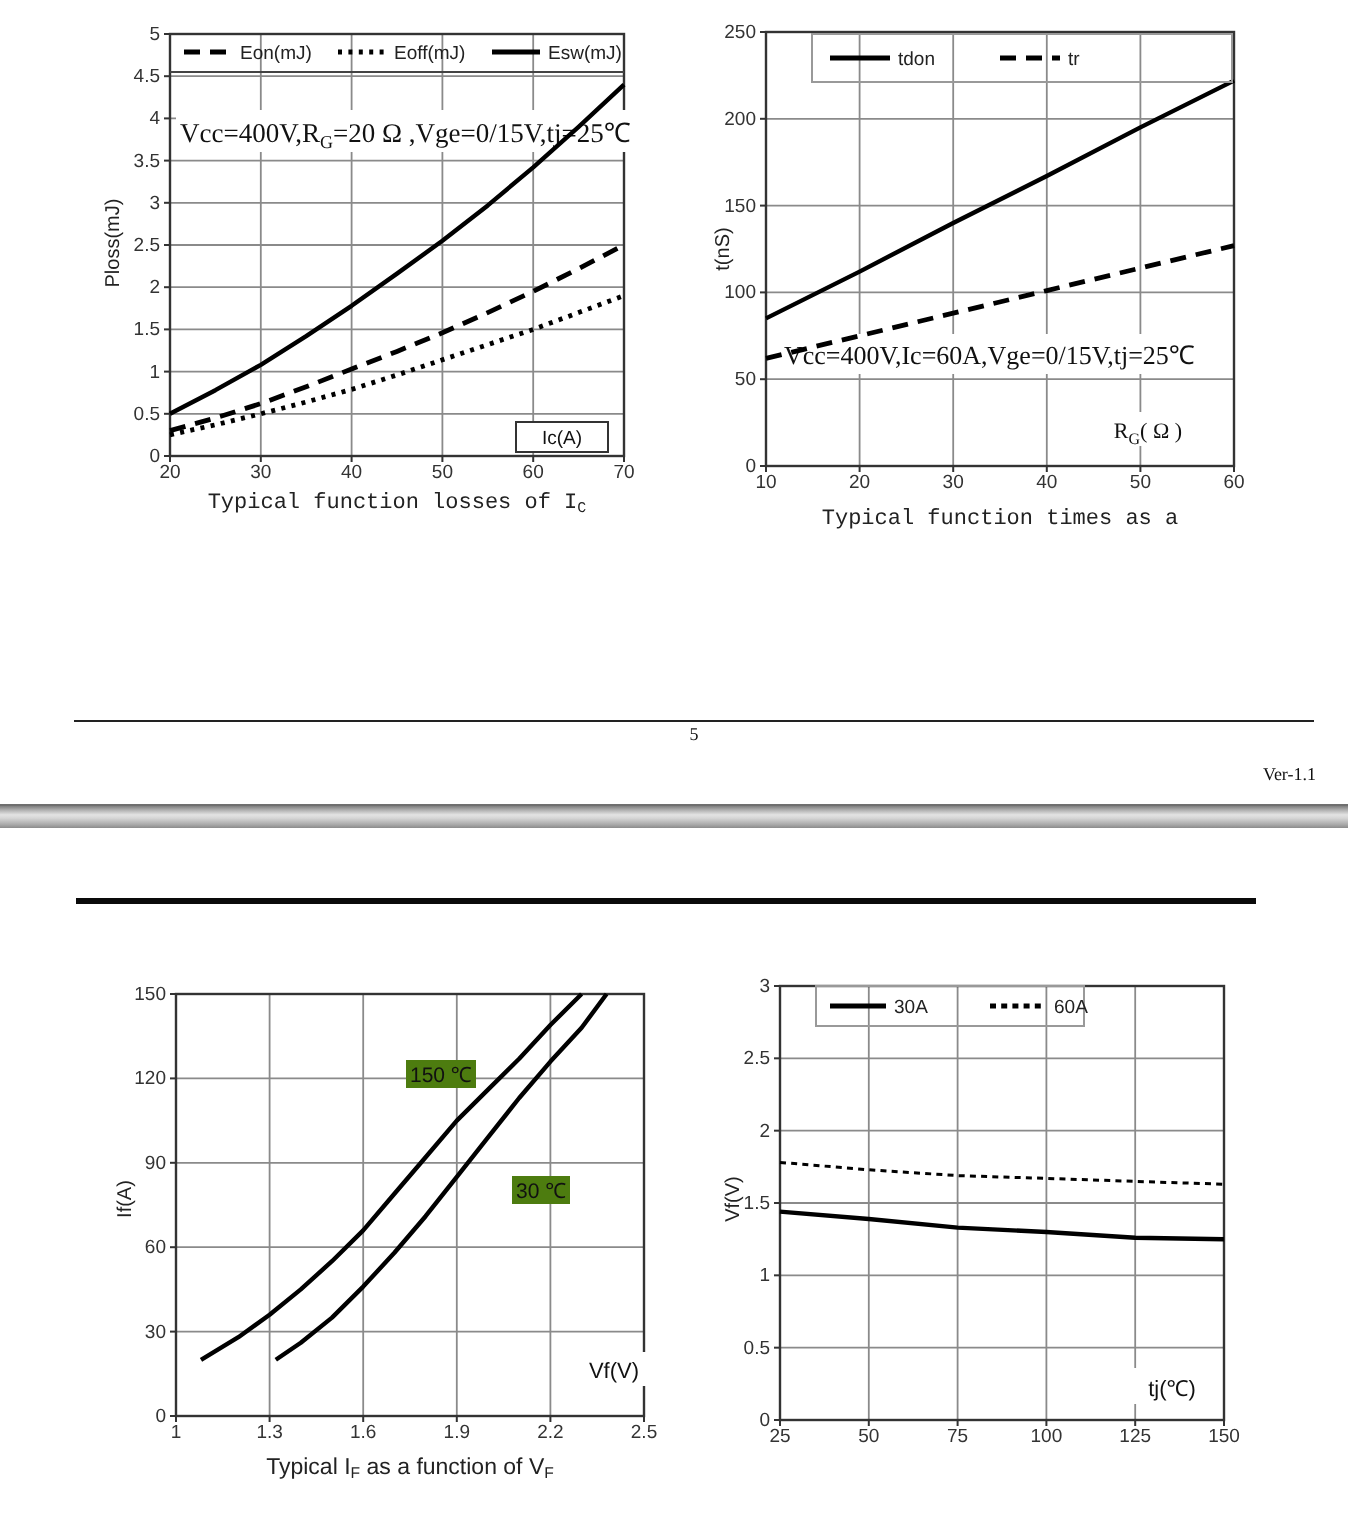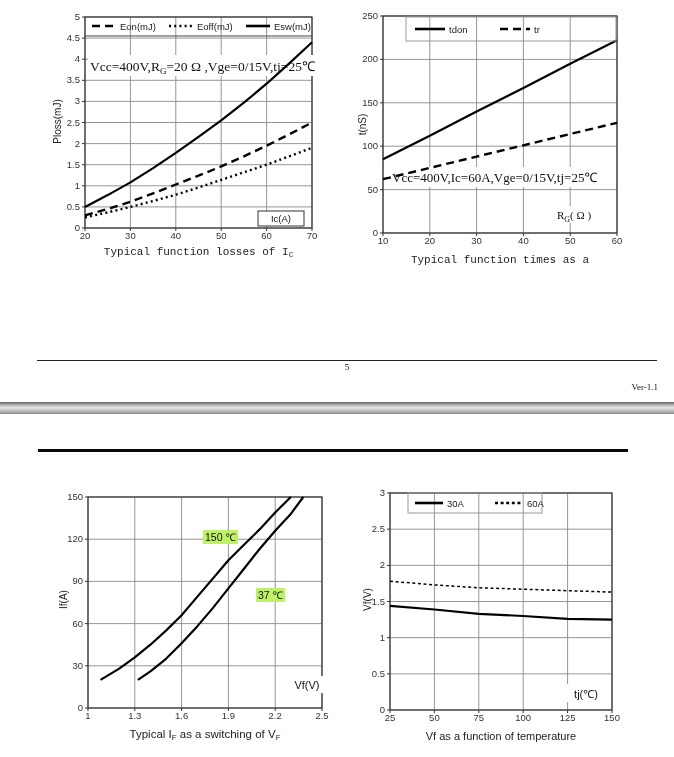--- a/index.html
+++ b/index.html
@@ -5,21 +5,21 @@
   html,body{margin:0;padding:0;background:#fff;}
   #screen{position:relative;width:674px;height:757px;background:#ffffff;overflow:hidden;
           font-family:"Liberation Sans",sans-serif;}
   .chart{position:absolute;}
   .chart svg{position:absolute;left:0;top:0;overflow:visible;}
   .ylab{position:absolute;width:90px;text-align:center;font-size:10px;color:#222;
         transform:rotate(-90deg);}
   .title{position:absolute;text-align:center;color:#222;}
   .title.mono{font-family:"Liberation Mono",monospace;font-size:11px;line-height:12px;}
   .title.sans{font-family:"Liberation Sans",sans-serif;font-size:11.5px;}
-  .pt-label{position:absolute;background:#bef264;padding:0 2px;font-size:10.5px;color:#111;white-space:nowrap;}
+  .pt-label{position:absolute;background:#4d7c0f;padding:0 2px;font-size:10.5px;color:#111;white-space:nowrap;}
   .sub{font-size:0.68em;vertical-align:-0.25em;}
   .footer-line{position:absolute;left:37px;top:360px;width:620px;height:1px;background:#222;}
   .footer-page{position:absolute;left:37px;top:362px;width:620px;text-align:center;
                font-family:"Liberation Serif",serif;font-size:9px;color:#111;}
   .footer-ver{position:absolute;right:16px;top:361px;font-family:"Liberation Serif",serif;
               font-size:9px;color:#111;margin-top:21px;}
   .separator{position:absolute;left:0;top:402px;width:674px;height:11px;
              background:linear-gradient(to bottom,#7e7e7e 0%,#a8a8a8 15%,#e3e3e3 40%,#d6d6d6 55%,#a8a8a8 85%,#8b8b8b 100%);
              border-top:1px solid #6f6f6f;}
   .page2-rule{position:absolute;left:38px;top:449px;width:590px;height:3px;background:#0a0a0a;}
@@ -205,23 +205,23 @@
         <line x1="53" y1="12" x2="287" y2="12" stroke="#8a8a8a" stroke-width="0.9"></line>
         <line x1="50" y1="12" x2="53" y2="12" stroke="#333" stroke-width="1"></line>
         <text x="48" y="15" text-anchor="end" style="font:9.5px 'Liberation Sans',sans-serif;fill:#333">150</text>
         <rect x="53" y="12" width="234" height="211" fill="none" stroke="#333" stroke-width="1.2"></rect>
         <polyline points="65.5,194.9 84.2,183.6 99.8,172.4 115.4,159.7 131.0,145.6 146.6,130.2 162.2,111.9 177.8,93.6 193.4,75.3 209.0,59.8 224.6,44.4 240.2,27.5 255.8,12.0" fill="none" stroke="#000" stroke-linejoin="round" stroke-width="2.2"></polyline>
         <polyline points="102.9,194.9 115.4,186.4 131.0,173.8 146.6,158.3 162.2,141.4 177.8,123.1 193.4,103.4 209.0,83.7 224.6,64.0 240.2,45.8 255.8,28.9 268.3,12.0" fill="none" stroke="#000" stroke-linejoin="round" stroke-width="2.2"></polyline>
         <rect x="251" y="191" width="42" height="17" fill="#fff"></rect>
         <text x="272" y="204" text-anchor="middle" style="font:11px 'Liberation Sans',sans-serif;fill:#111"><tspan>Vf(V)</tspan></text>
       </svg>
     <div class="pt-label" style="left:168px;top:45px;">150 ℃</div>
-    <div class="pt-label" style="left:221px;top:103px;">37 ℃</div>
+    <div class="pt-label" style="left:221px;top:103px;">30 ℃</div>
     <div class="ylab" style="left:-17px;top:109px;">If(A)</div>
-    <div class="title sans" style="left:53px;top:243px;width:234px;"><span>Typical I</span><span class="sub">F</span><span> as a switching of V</span><span class="sub">F</span></div>
+    <div class="title sans" style="left:53px;top:243px;width:234px;"><span>Typical I</span><span class="sub">F</span><span> as a function of V</span><span class="sub">F</span></div>
   </div>
 
   <div class="chart" style="left:345px;top:480px;width:320px;height:277px;">
     <svg width="320" height="277">
         <line x1="45" y1="13" x2="45" y2="230" stroke="#8a8a8a" stroke-width="0.9"></line>
         <line x1="45" y1="230" x2="45" y2="233" stroke="#333" stroke-width="1"></line>
         <text x="45" y="241" text-anchor="middle" style="font:9.5px 'Liberation Sans',sans-serif;fill:#333">25</text>
         <line x1="89.4" y1="13" x2="89.4" y2="230" stroke="#8a8a8a" stroke-width="0.9"></line>
         <line x1="89.4" y1="230" x2="89.4" y2="233" stroke="#333" stroke-width="1"></line>
         <text x="89.4" y="241" text-anchor="middle" style="font:9.5px 'Liberation Sans',sans-serif;fill:#333">50</text>
@@ -263,16 +263,15 @@
         <polyline points="45.0,101.2 89.4,104.9 133.8,107.8 178.2,109.2 222.6,110.7 267.0,112.1" fill="none" stroke="#000" stroke-linejoin="round" stroke-width="1.5" stroke-dasharray="3,2.6"></polyline>
         <rect x="216" y="204" width="50" height="18" fill="#fff"></rect>
         <text x="241" y="218" text-anchor="middle" style="font:11px 'Liberation Sans',sans-serif;fill:#111"><tspan>tj(℃)</tspan></text>
         <rect x="63" y="13" width="134" height="20" fill="none" stroke="#999" stroke-width="1"></rect>
         <line x1="70" y1="23" x2="98" y2="23" stroke="#000" stroke-width="2.6"></line>
         <text x="102" y="26.5" style="font:9.5px 'Liberation Sans',sans-serif;fill:#222">30A</text>
         <line x1="150" y1="23" x2="178" y2="23" stroke="#000" stroke-width="2.6" stroke-dasharray="3,2.6"></line>
         <text x="182" y="26.5" style="font:9.5px 'Liberation Sans',sans-serif;fill:#222">60A</text>
       </svg>
     <div class="ylab" style="left:-23px;top:114px;">Vf(V)</div>
-    <div class="title sans" style="left:45px;top:250px;width:222px;font-size:11px;"><span>Vf as a function of temperature</span></div>
   </div>
 
 </div>
 
 </body></html>

